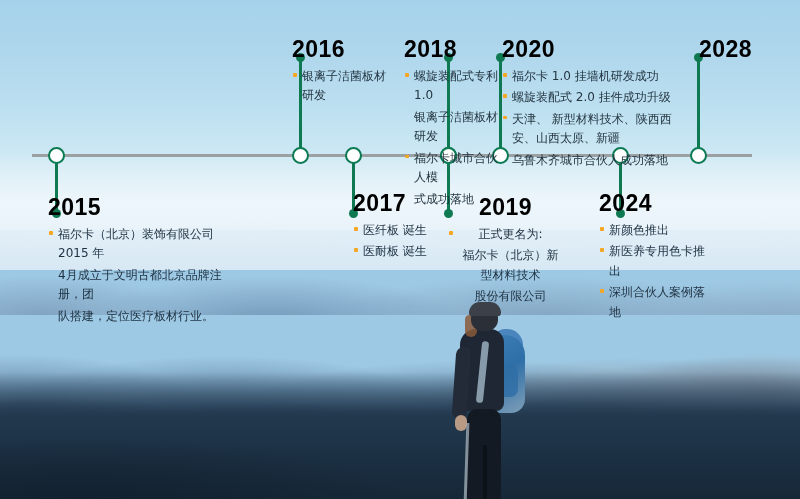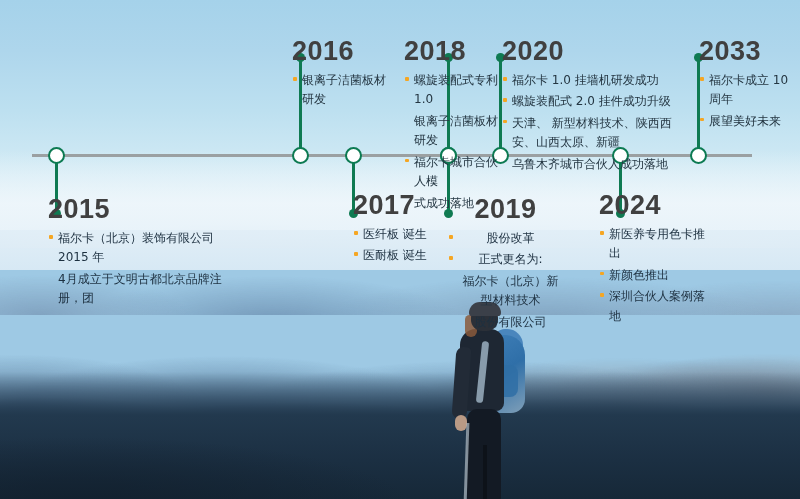--- a/index.html
+++ b/index.html
@@ -127,21 +127,21 @@
   .stem {
     position: absolute; width: 3px; background: #0f7a52; z-index: 4;
   }
   .stem-dot {
     position: absolute; width: 9px; height: 9px; border-radius: 50%;
     background: #0f7a52; z-index: 5;
   }
 
   .block { position: absolute; z-index: 7; }
   .year {
-    font-size: 27px; font-weight: bold; color: #404040;
+    font-size: 23px; font-weight: bold; color: #000000;
     letter-spacing: .5px; line-height: 1; margin-bottom: 6px;
     font-family: "Liberation Sans", sans-serif;
   }
   .bullets { margin: 0; padding: 0; list-style: none; }
   .bullets li {
     position: relative; padding-left: 10px; margin-bottom: 2px;
     font-size: 12px; line-height: 1.62; color: #243642;
     font-family: "DejaVu Sans", "Liberation Sans", sans-serif;
   }
   .bullets li::before {
@@ -186,20 +186,21 @@
 
   <div id="milestones">
       <div class="stem" style="left: 55px; height: 58px; top: 155px;"></div>
       <div class="stem-dot" style="left: 52px; top: 209px;"></div>
       <div class="node" style="left: 48px;"></div>
       <div class="block below" style="left: 48px; top: 196px; width: 175px;">
         <div class="year">2015</div>
         <ul class="bullets">
           <li>福尔卡（北京）装饰有限公司 2015 年</li>
           <li class="cont">4月成立于文明古都北京品牌注册，团</li>
+          <li class="cont">队搭建，定位医疗板材行业。</li>
         </ul>
       </div>
       <div class="stem" style="left: 299px; height: 98px; top: 57px;"></div>
       <div class="stem-dot" style="left: 296px; top: 53px;"></div>
       <div class="node" style="left: 292px;"></div>
       <div class="block above" style="left: 292px; top: 38px; width: 105px;">
         <div class="year">2016</div>
         <ul class="bullets">
           <li>银离子洁菌板材研发</li>
         </ul>
@@ -225,21 +226,20 @@
           <li>福尔卡城市合伙人模</li>
           <li class="cont">式成功落地</li>
         </ul>
       </div>
       <div class="stem" style="left: 447px; height: 58px; top: 155px;"></div>
       <div class="stem-dot" style="left: 444px; top: 209px;"></div>
       <div class="node" style="left: 440px;"></div>
       <div class="block below" style="left: 448px; top: 196px; width: 115px; text-align: center;">
         <div class="year">2019</div>
         <ul class="bullets">
-          <li>股份改革</li>
           <li>正式更名为:</li>
           <li class="cont">福尔卡（北京）新型材料技术</li>
           <li class="cont">股份有限公司</li>
         </ul>
       </div>
       <div class="stem" style="left: 499px; height: 98px; top: 57px;"></div>
       <div class="stem-dot" style="left: 496px; top: 53px;"></div>
       <div class="node" style="left: 492px;"></div>
       <div class="block above" style="left: 502px; top: 38px; width: 190px;">
         <div class="year">2020</div>
@@ -249,30 +249,26 @@
           <li>天津、 新型材料技术、陕西西安、山西太原、新疆</li>
           <li class="cont">乌鲁木齐城市合伙人成功落地</li>
         </ul>
       </div>
       <div class="stem" style="left: 619px; height: 58px; top: 155px;"></div>
       <div class="stem-dot" style="left: 616px; top: 209px;"></div>
       <div class="node" style="left: 612px;"></div>
       <div class="block below" style="left: 599px; top: 192px; width: 110px;">
         <div class="year">2024</div>
         <ul class="bullets">
+          <li>新颜色推出</li>
           <li>新医养专用色卡推出</li>
-          <li>新颜色推出</li>
           <li>深圳合伙人案例落地</li>
         </ul>
       </div>
       <div class="stem" style="left: 697px; height: 98px; top: 57px;"></div>
       <div class="stem-dot" style="left: 694px; top: 53px;"></div>
       <div class="node" style="left: 690px;"></div>
       <div class="block above" style="left: 699px; top: 38px; width: 100px;">
-        <div class="year">2033</div>
-        <ul class="bullets">
-          <li>福尔卡成立 10 周年</li>
-          <li>展望美好未来</li>
-        </ul>
+        <div class="year">2028</div>
       </div>
     </div>
 
 </div>
 
 </body></html>

